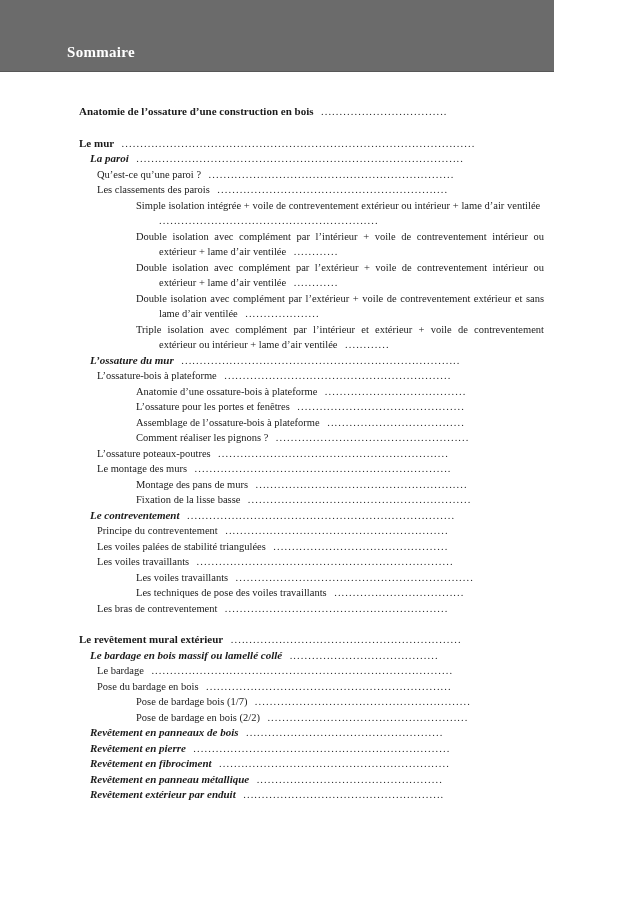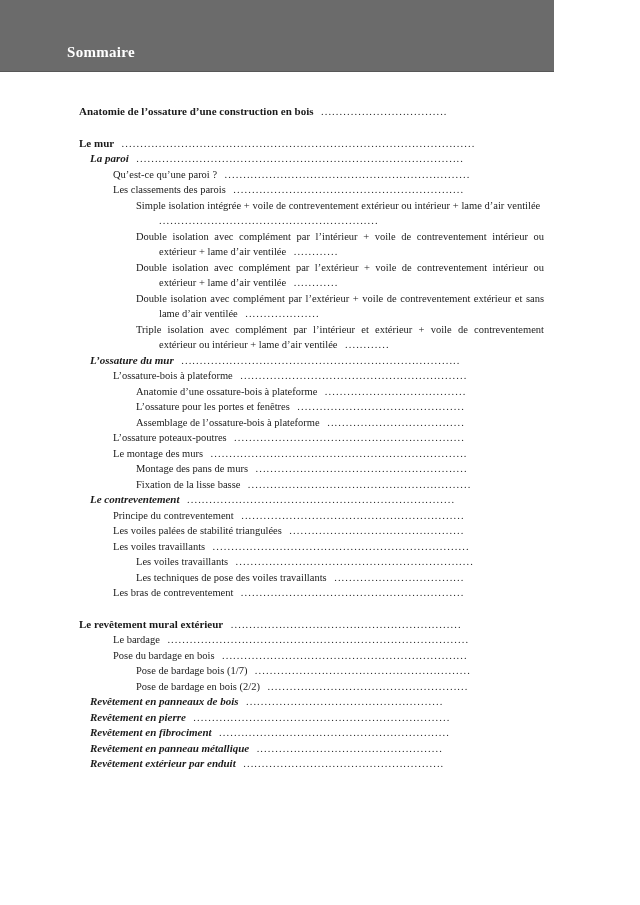--- a/index.html
+++ b/index.html
@@ -37,21 +37,21 @@
     position: relative;
     font-size: 10.5px;
     line-height: 15.5px;
     text-align: justify;
     padding-left: 23px;
     padding-right: 28px;
     text-indent: -23px;
   }
   .entry.l0 { margin-left: 12px;    font-weight: bold; font-size: 11px; }
   .entry.l1 { margin-left: 23px; font-weight: bold; font-style: italic; font-size: 11px; }
-  .entry.l2 { margin-left: 46px; }
+  .entry.l2 { margin-left: 30px; }
   .entry.l3 { margin-left: 69px; }
   .entry.gap { margin-top: 16px; }
   .dots {
     font-weight: normal;
     font-style: normal;
     font-size: 10.5px;
     letter-spacing: 1.1px;
     white-space: normal;
   }
   .pg {
@@ -81,32 +81,34 @@
       <div class="entry l3"><span class="t">Simple isolation intégrée + voile de contreventement extérieur ou intérieur + lame d’air ventilée</span><span class="dots">&nbsp; ...........................................................</span><span class="pg">4</span></div>
       <div class="entry l3"><span class="t">Double isolation avec complément par l’intérieur + voile de contreventement intérieur ou extérieur + lame d’air ventilée</span><span class="dots">&nbsp; ............</span><span class="pg">5</span></div>
       <div class="entry l3"><span class="t">Double isolation avec complément par l’extérieur + voile de contreventement intérieur ou extérieur + lame d’air ventilée</span><span class="dots">&nbsp; ............</span><span class="pg">7</span></div>
       <div class="entry l3"><span class="t">Double isolation avec complément par l’extérieur + voile de contreventement extérieur et sans lame d’air ventilée</span><span class="dots">&nbsp; ....................</span><span class="pg">9</span></div>
       <div class="entry l3"><span class="t">Triple isolation avec complément par l’intérieur et extérieur + voile de contreventement extérieur ou intérieur + lame d’air ventilée</span><span class="dots">&nbsp; ............</span><span class="pg">9</span></div>
       <div class="entry l1"><span class="t">L’ossature du mur</span><span class="dots">&nbsp; ...........................................................................</span><span class="pg">10</span></div>
       <div class="entry l2"><span class="t">L’ossature-bois à plateforme</span><span class="dots">&nbsp; .............................................................</span><span class="pg">13</span></div>
       <div class="entry l3"><span class="t">Anatomie d’une ossature-bois à plateforme</span><span class="dots">&nbsp; ......................................</span><span class="pg">14</span></div>
       <div class="entry l3"><span class="t">L’ossature pour les portes et fenêtres</span><span class="dots">&nbsp; .............................................</span><span class="pg">16</span></div>
       <div class="entry l3"><span class="t">Assemblage de l’ossature-bois à plateforme</span><span class="dots">&nbsp; .....................................</span><span class="pg">18</span></div>
+      <div class="entry l3"><span class="t">Comment réaliser les pignons ?</span><span class="dots">&nbsp; ....................................................</span><span class="pg">21</span></div>
       <div class="entry l2"><span class="t">L’ossature poteaux-poutres</span><span class="dots">&nbsp; ..............................................................</span><span class="pg">24</span></div>
       <div class="entry l2"><span class="t">Le montage des murs</span><span class="dots">&nbsp; .....................................................................</span><span class="pg">25</span></div>
       <div class="entry l3"><span class="t">Montage des pans de murs</span><span class="dots">&nbsp; .........................................................</span><span class="pg">25</span></div>
       <div class="entry l3"><span class="t">Fixation de la lisse basse</span><span class="dots">&nbsp; ............................................................</span><span class="pg">28</span></div>
       <div class="entry l1"><span class="t">Le contreventement</span><span class="dots">&nbsp; ........................................................................</span><span class="pg">31</span></div>
       <div class="entry l2"><span class="t">Principe du contreventement</span><span class="dots">&nbsp; ............................................................</span><span class="pg">32</span></div>
       <div class="entry l2"><span class="t">Les voiles palées de stabilité triangulées</span><span class="dots">&nbsp; ...............................................</span><span class="pg">32</span></div>
       <div class="entry l2"><span class="t">Les voiles travaillants</span><span class="dots">&nbsp; .....................................................................</span><span class="pg">34</span></div>
       <div class="entry l3"><span class="t">Les voiles travaillants</span><span class="dots">&nbsp; ................................................................</span><span class="pg">34</span></div>
       <div class="entry l3"><span class="t">Les techniques de pose des voiles travaillants</span><span class="dots">&nbsp; ...................................</span><span class="pg">36</span></div>
       <div class="entry l2"><span class="t">Les bras de contreventement</span><span class="dots">&nbsp; ............................................................</span><span class="pg">38</span></div>
       <div class="entry l0 gap"><span class="t">Le revêtement mural extérieur</span><span class="dots">&nbsp; ..............................................................</span><span class="pg">38</span></div>
+      <div class="entry l1"><span class="t">Le bardage en bois massif ou lamellé collé</span><span class="dots">&nbsp; ........................................</span><span class="pg">39</span></div>
       <div class="entry l2"><span class="t">Le bardage</span><span class="dots">&nbsp; .................................................................................</span><span class="pg">40</span></div>
       <div class="entry l2"><span class="t">Pose du bardage en bois</span><span class="dots">&nbsp; ..................................................................</span><span class="pg">42</span></div>
       <div class="entry l3"><span class="t">Pose de bardage bois (1/7)</span><span class="dots">&nbsp; ..........................................................</span><span class="pg">42</span></div>
       <div class="entry l3"><span class="t">Pose de bardage en bois (2/2)</span><span class="dots">&nbsp; ......................................................</span><span class="pg">48</span></div>
       <div class="entry l1"><span class="t">Revêtement en panneaux de bois</span><span class="dots">&nbsp; .....................................................</span><span class="pg">52</span></div>
       <div class="entry l1"><span class="t">Revêtement en pierre</span><span class="dots">&nbsp; .....................................................................</span><span class="pg">55</span></div>
       <div class="entry l1"><span class="t">Revêtement en fibrociment</span><span class="dots">&nbsp; ..............................................................</span><span class="pg">57</span></div>
       <div class="entry l1"><span class="t">Revêtement en panneau métallique</span><span class="dots">&nbsp; ..................................................</span><span class="pg">59</span></div>
       <div class="entry l1"><span class="t">Revêtement extérieur par enduit</span><span class="dots">&nbsp; ......................................................</span><span class="pg">61</span></div>
     </main>

